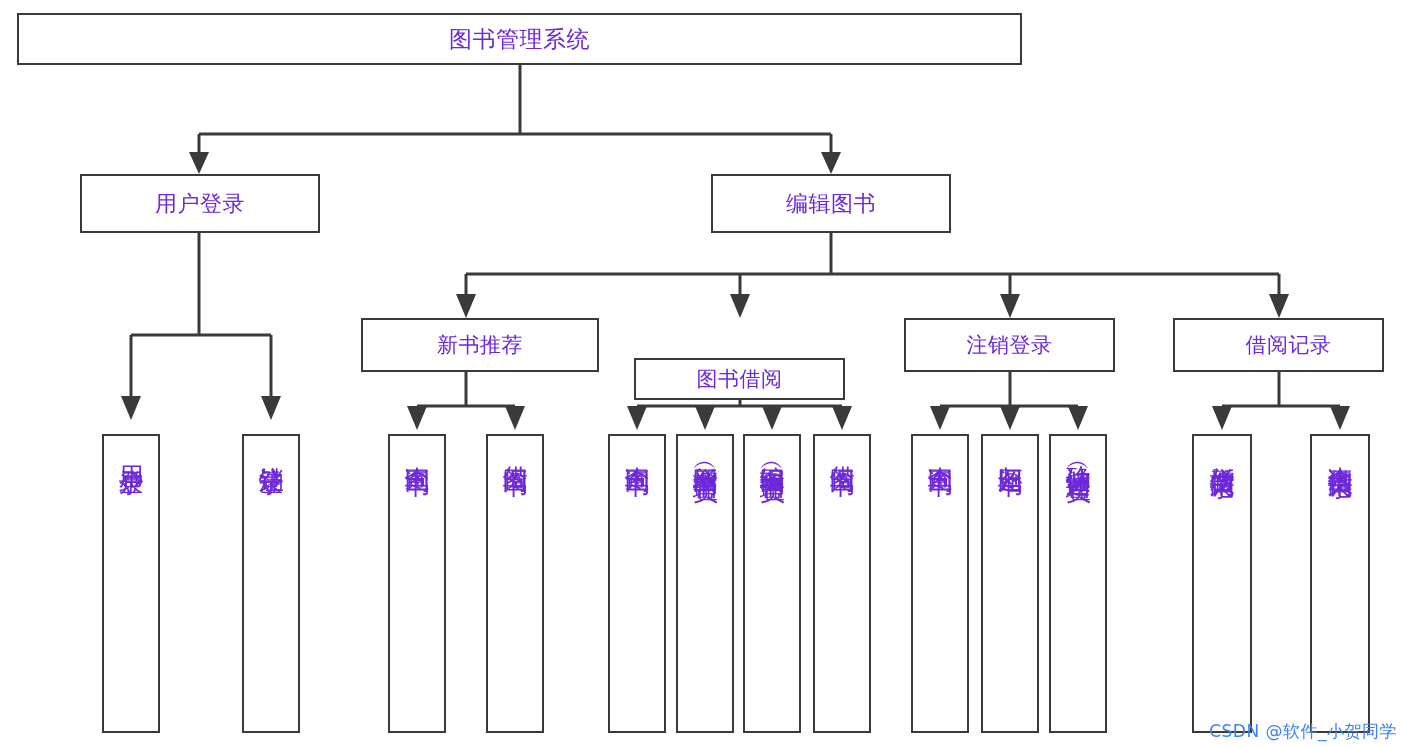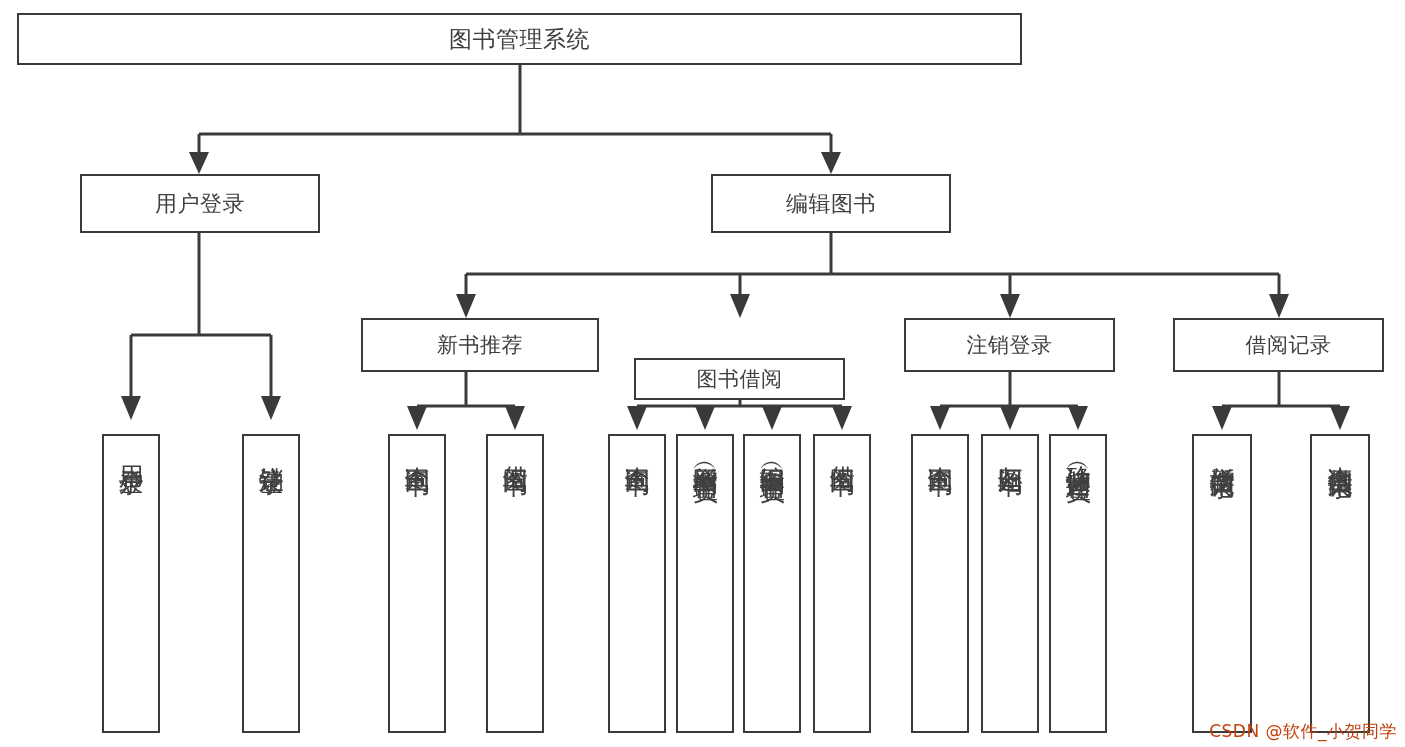--- a/index.html
+++ b/index.html
@@ -12,21 +12,21 @@
   #diagram{position:absolute;left:0;top:0;width:1405px;height:747px;}
 
   .node{
     position:absolute;
     box-sizing:border-box;
     background:#ffffff;
     border:2px solid #3a3a3a;
     display:flex;
     align-items:center;
     justify-content:center;
-    color:#404040;
+    color:#6d28d9;
   }
   .node .label{
     display:block;
     text-align:center;
     letter-spacing:0.5px;
     line-height:1.15;
   }
 
   
   .node.root .label{font-size:23px;}
@@ -46,21 +46,21 @@
     line-height:1.02;
     letter-spacing:2px;
     white-space:nowrap;
   }
 
   .watermark{
     position:absolute;
     right:8px;
     bottom:4px;
     font-size:17px;
-    color:#c2410c;
+    color:#3b82f6;
     letter-spacing:0.5px;
     white-space:nowrap;
     pointer-events:none;
   }
 
   svg#wires{position:absolute;left:0;top:0;width:1405px;height:747px;}
   svg#wires line, svg#wires path{stroke:#3a3a3a;stroke-width:3;fill:none;}
   svg#wires polygon{fill:#3a3a3a;}
 </style>
 </head>

